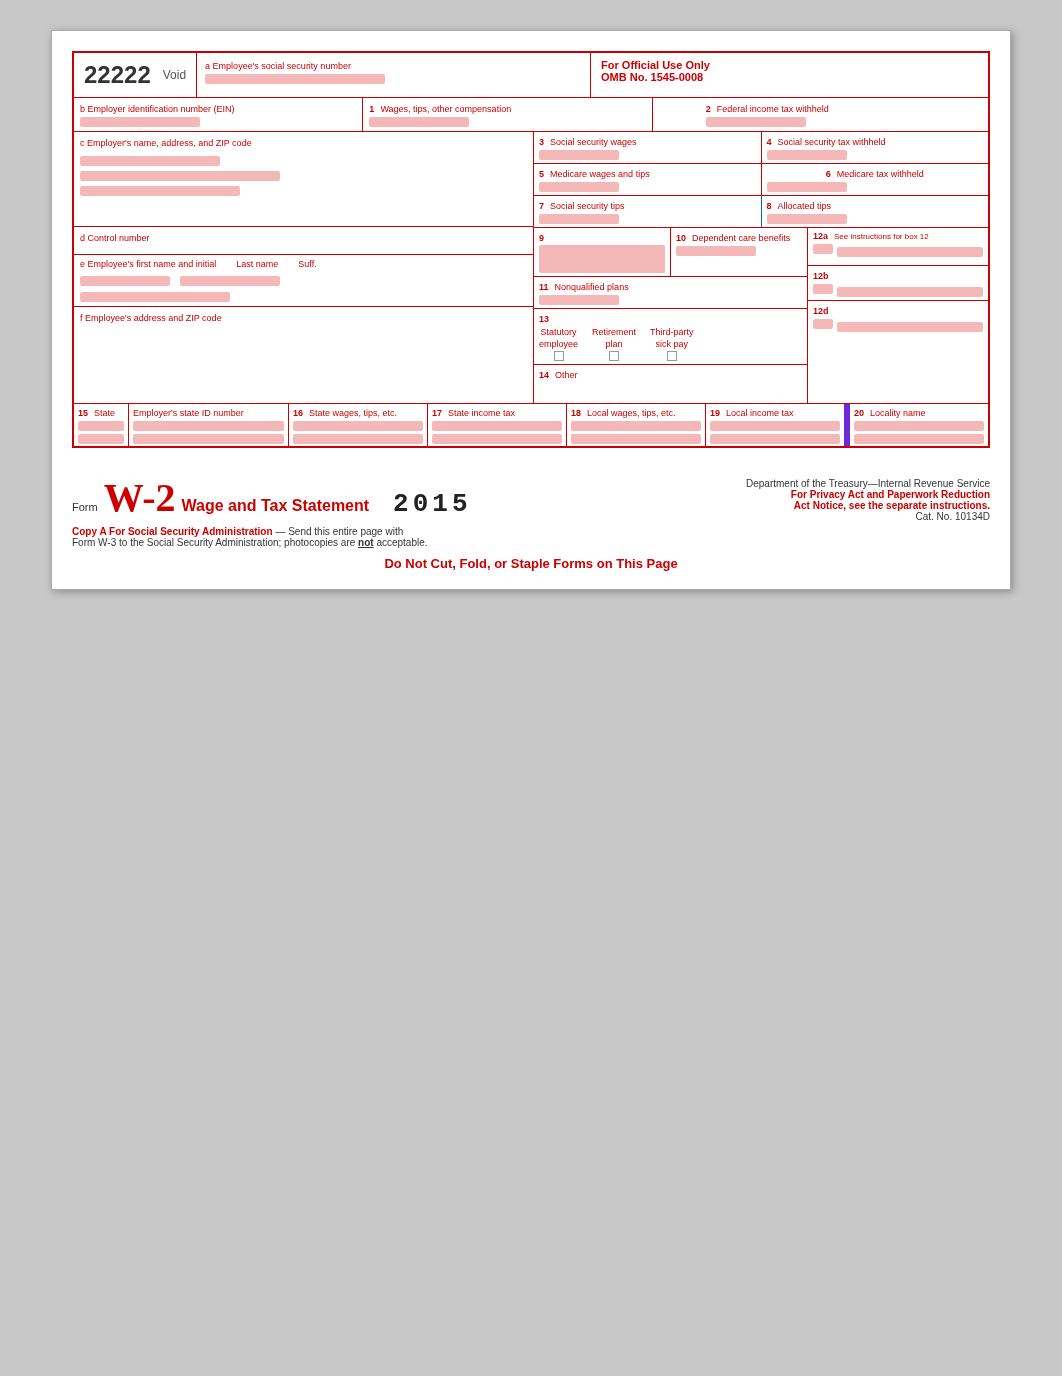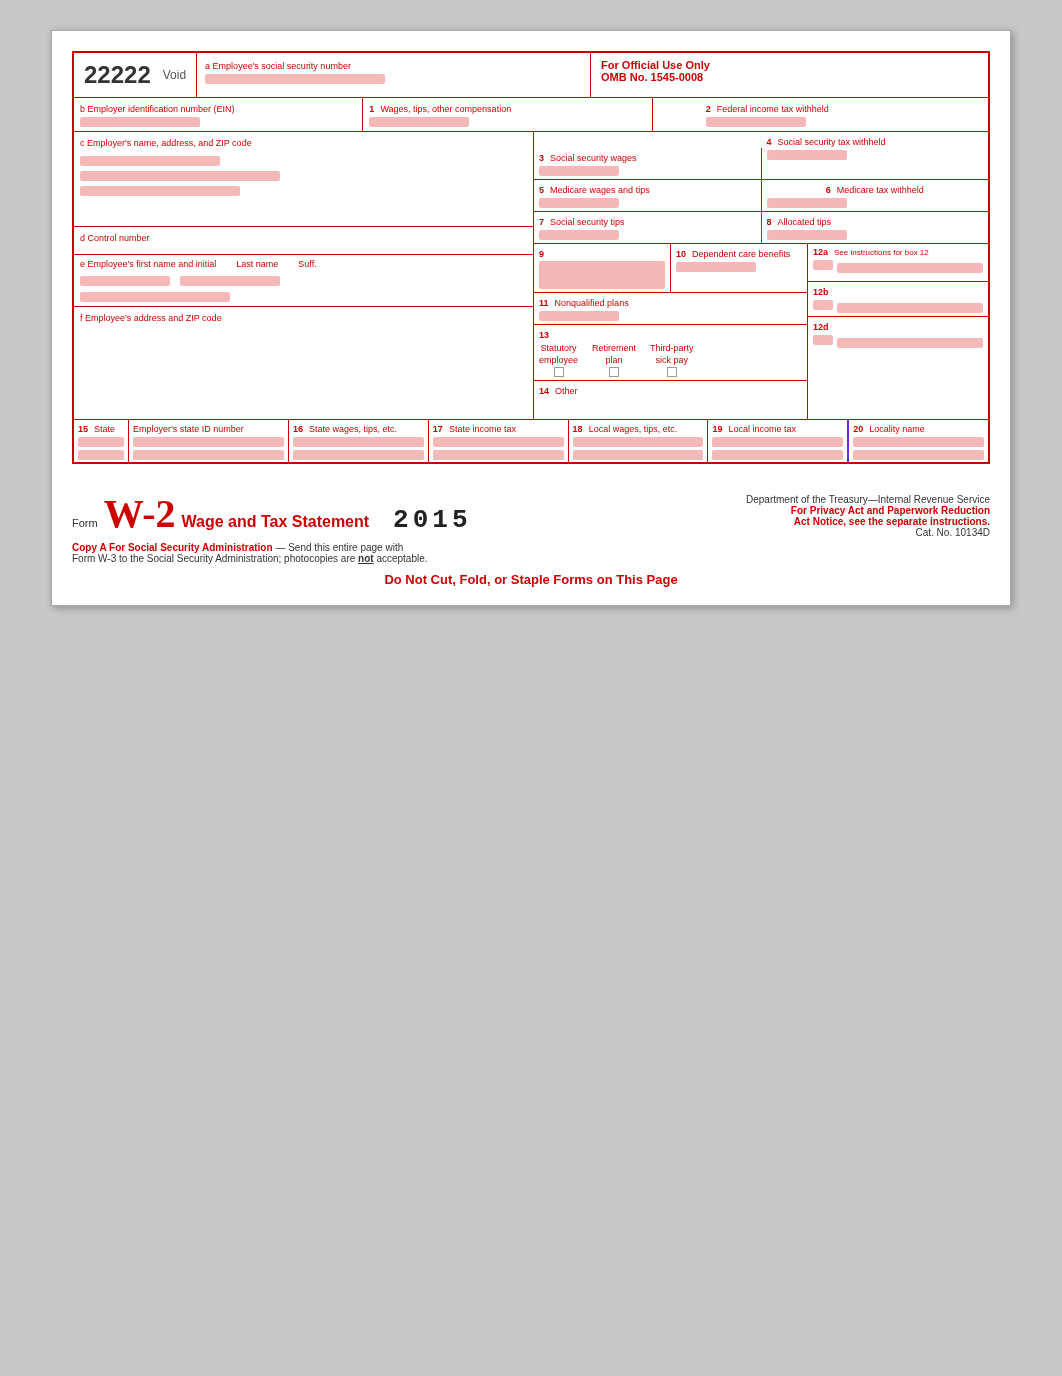--- a/index.html
+++ b/index.html
@@ -159,21 +159,21 @@
 
         <div style="padding:4px 6px; border-top:0;">
           <span class="field-label">f  Employee's address and ZIP code</span>
         </div>
 
       </div>
 
       <div style="flex:1; display:flex; flex-direction:column;">
 
         <div style="display:flex; border-bottom:1px solid #c00;">
-          <div style="flex:1; border-right:1px solid #c00; padding:3px 5px;margin-top:16px;">
+          <div style="flex:1; border-right:1px solid #c00; padding:3px 5px;">
             <span class="num-label">3</span>
             <span class="field-label">Social security wages</span>
             <div class="data-line" style="width:80px;"></div>
           </div>
           <div style="flex:1; padding:3px 5px;">
             <span class="num-label">4</span>
             <span class="field-label">Social security tax withheld</span>
             <div class="data-line" style="width:80px;"></div>
           </div>
         </div>
@@ -323,21 +323,21 @@
         <div style="background:#f5b8b8; height:10px; margin-top:3px; border-radius:2px;"></div>
       </div>
 
       <div style="flex:1; border-right:1px solid #c00; padding:2px 4px;">
         <span class="num-label">18</span>
         <span class="field-label">Local wages, tips, etc.</span>
         <div style="background:#f5b8b8; height:10px; margin-top:3px; border-radius:2px;"></div>
         <div style="background:#f5b8b8; height:10px; margin-top:3px; border-radius:2px;"></div>
       </div>
 
-      <div style="flex:1; border-right:2px solid #6d28d9; padding:2px 4px;">
+      <div style="flex:1; border-right:6px solid #6d28d9; padding:2px 4px;">
         <span class="num-label">19</span>
         <span class="field-label">Local income tax</span>
         <div style="background:#f5b8b8; height:10px; margin-top:3px; border-radius:2px;"></div>
         <div style="background:#f5b8b8; height:10px; margin-top:3px; border-radius:2px;"></div>
       </div>
 
       <div style="flex:1; padding:2px 4px;">
         <span class="num-label">20</span>
         <span class="field-label">Locality name</span>
         <div style="background:#f5b8b8; height:10px; margin-top:3px; border-radius:2px;"></div>

